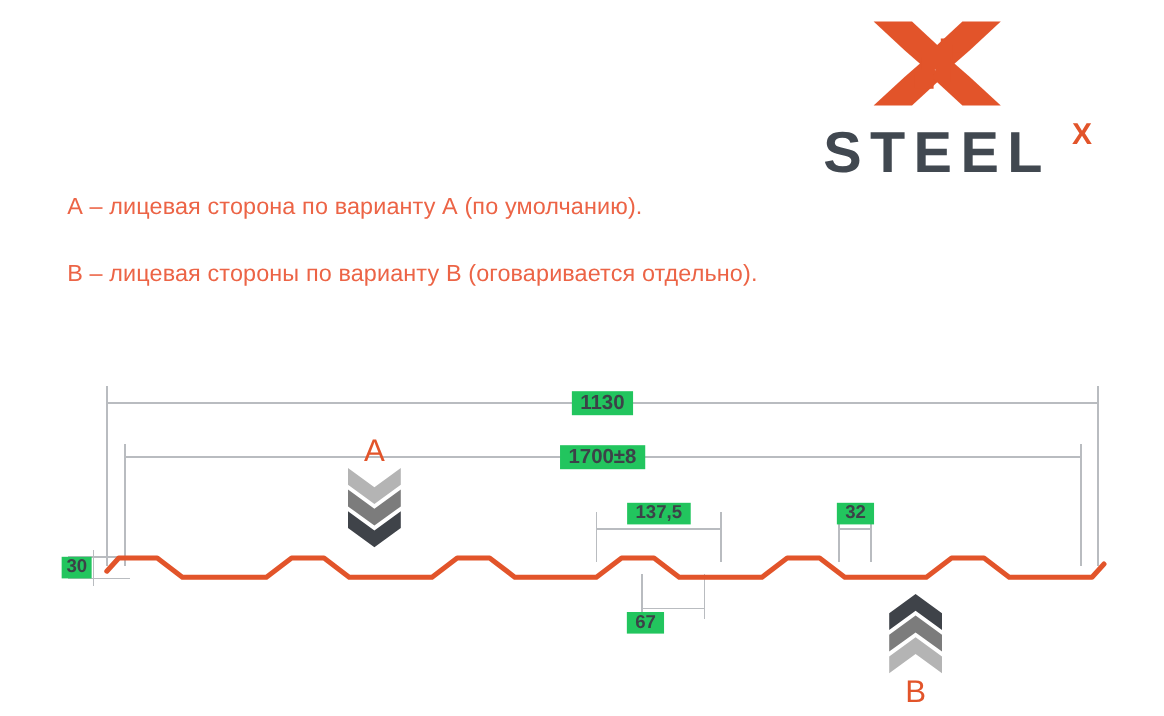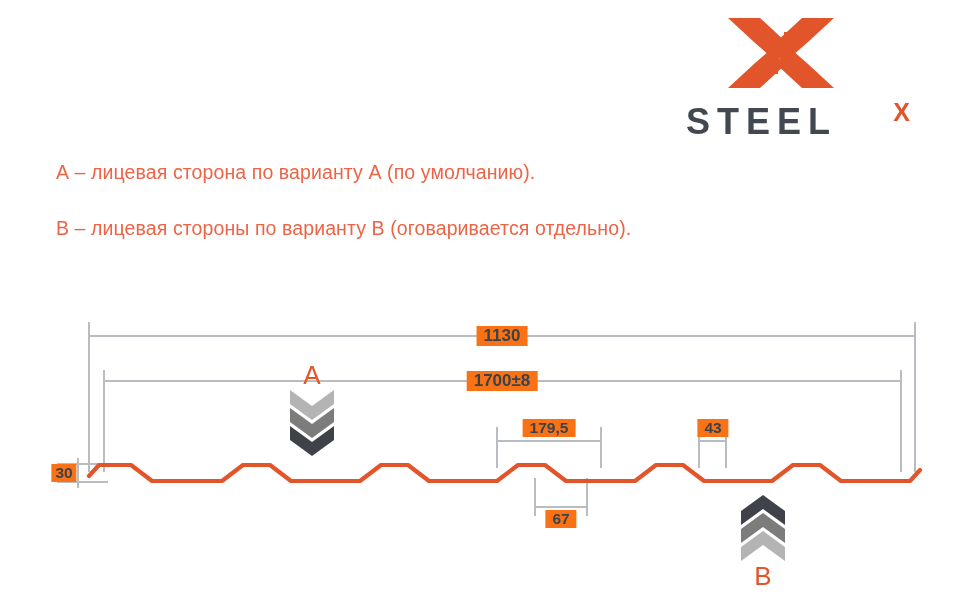--- a/index.html
+++ b/index.html
@@ -9,42 +9,42 @@
     font-family:"Liberation Sans","DejaVu Sans",sans-serif;
     overflow:hidden;position:relative;
   }
   .page{position:absolute;inset:0;}
 
   
   .logo{position:absolute;left:686px;top:12px;width:220px;height:140px;}
   .logo-mark{position:absolute;left:40px;top:0;width:110px;height:82px;}
   .logo-word{
     position:absolute;left:0;top:92px;width:220px;
-    font-size:36px;font-weight:bold;letter-spacing:7px;
+    font-size:48px;font-weight:bold;letter-spacing:7px;
     color:#414850;line-height:1;white-space:nowrap;
   }
   .logo-sup{
     position:absolute;right:-4px;top:88px;
     font-size:25px;font-weight:bold;color:#E2542A;line-height:1;
   }
 
   
   .note{
     position:absolute;left:56px;
     font-size:19.5px;color:#EC6446;white-space:nowrap;letter-spacing:.1px;
   }
   .note-a{top:161px;}
   .note-b{top:217px;}
 
   
   .drawing{position:absolute;left:0;top:0;width:970px;height:597px;}
 
   .dimlabel{
     position:absolute;font-size:17px;font-weight:bold;color:#3C4248;
-    background:#f97316;padding:0 7px;white-space:nowrap;
+    background:#22c55e;padding:0 7px;white-space:nowrap;
     transform:translate(-50%,-50%);
   }
   .dimlabel.sm{font-size:15.5px;}
 
   .marker{position:absolute;width:70px;text-align:center;}
   .marker-letter{
     font-size:26px;color:#E2542A;line-height:1;font-weight:normal;
   }
   .chev-stack{position:relative;width:56px;height:70px;margin:0 auto;}
 </style>
@@ -113,23 +113,23 @@
         381,465  408,465  429,481  497,481
         518,465  545,465  566,481  635,481
         656,465  683,465  704,481  772,481
         793,465  820,465  841,481  910,481
         920,470
       "></polyline>
   </svg>
 
   <div class="dimlabel" style="left:502px;top:336px;">1130</div>
   <div class="dimlabel" style="left:502px;top:381px;">1700±8</div>
-  <div class="dimlabel sm" style="left:549px;top:428px;">179,5</div>
-  <div class="dimlabel sm" style="left:713px;top:428px;">43</div>
-  <div class="dimlabel sm" style="left:561px;top:519px;">67</div>
+  <div class="dimlabel sm" style="left:549px;top:428px;">137,5</div>
+  <div class="dimlabel sm" style="left:713px;top:428px;">32</div>
+  <div class="dimlabel sm" style="left:538px;top:519px;">67</div>
   <div class="dimlabel sm" style="left:64px;top:473px;padding:0 4px;">30</div>
 
   <div class="marker" style="left:277px;top:362px;">
     <div class="marker-letter">А</div>
     <div class="chev-stack">
       <svg viewBox="0 0 56 70" width="56" height="70">
         <polygon points="6,2 28,18 50,2 50,16 28,32 6,16" fill="#B4B4B4"></polygon>
         <polygon points="6,20 28,36 50,20 50,34 28,50 6,34" fill="#7C7C7C"></polygon>
         <polygon points="6,38 28,54 50,38 50,52 28,68 6,52" fill="#3F4349"></polygon>
       </svg>

